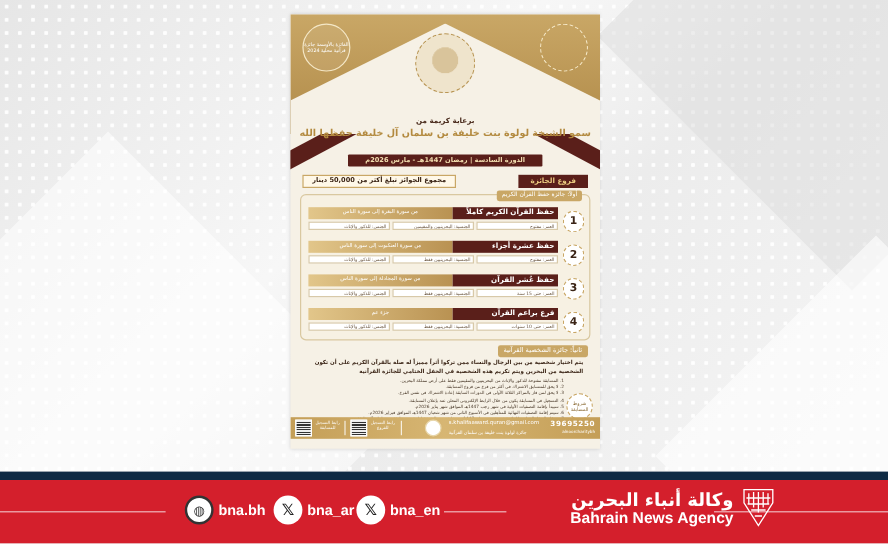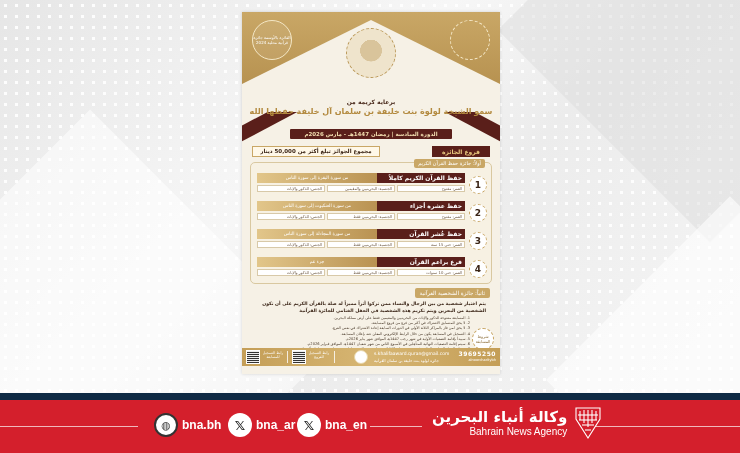--- a/index.html
+++ b/index.html
@@ -101,22 +101,22 @@
   
   .navy-strip { position:absolute; left:0; top:393px; width:740px; height:7px; background:#0f2a44; }
   .red-bar { position:absolute; left:0; top:400px; width:740px; height:53px; background:#d41f2c; }
   .red-bar .line { position:absolute; top:26px; height:1px; background:#f3c9cc; opacity:0.9; }
   .social { position:absolute; top:13px; display:flex; align-items:center; gap:4px; }
   .social .ic { width:24px; height:24px; border-radius:50%; background:#fff; color:#222; display:flex; align-items:center; justify-content:center; font-size:13px; font-weight:bold; font-family:"DejaVu Sans", sans-serif; }
   .social .ic.globe { background:#fff; border:2px solid #333; color:#333; font-size:11px; }
   .social .txt { color:#fff; font-family:"Liberation Sans", sans-serif; font-size:12px; font-weight:bold; }
   .bna-logo { position:absolute; left:432px; top:5px; display:flex; align-items:center; gap:6px; }
   .bna-logo .texts { direction:ltr; text-align:right; }
-  .bna-logo .ar { color:#fff; font-size:15px; font-weight:bold; line-height:18px; direction:rtl; }
-  .bna-logo .en { color:#fff; font-size:10px; font-weight:normal; font-family:"Liberation Sans", sans-serif; line-height:12px; }
+  .bna-logo .ar { color:#fff; font-size:15px; font-weight:bold; line-height:18px; direction:rtl;margin-left:44px; }
+  .bna-logo .en { color:#fff; font-size:13px; font-weight:bold; font-family:"Liberation Sans", sans-serif; line-height:12px; }
   .bna-logo .mark {
     width:30px; height:36px; position:relative;
   }
 </style>
 </head>
 <body>
 
 <div class="bg">
   <div class="shard1"></div>
   <div class="shard2"></div>

